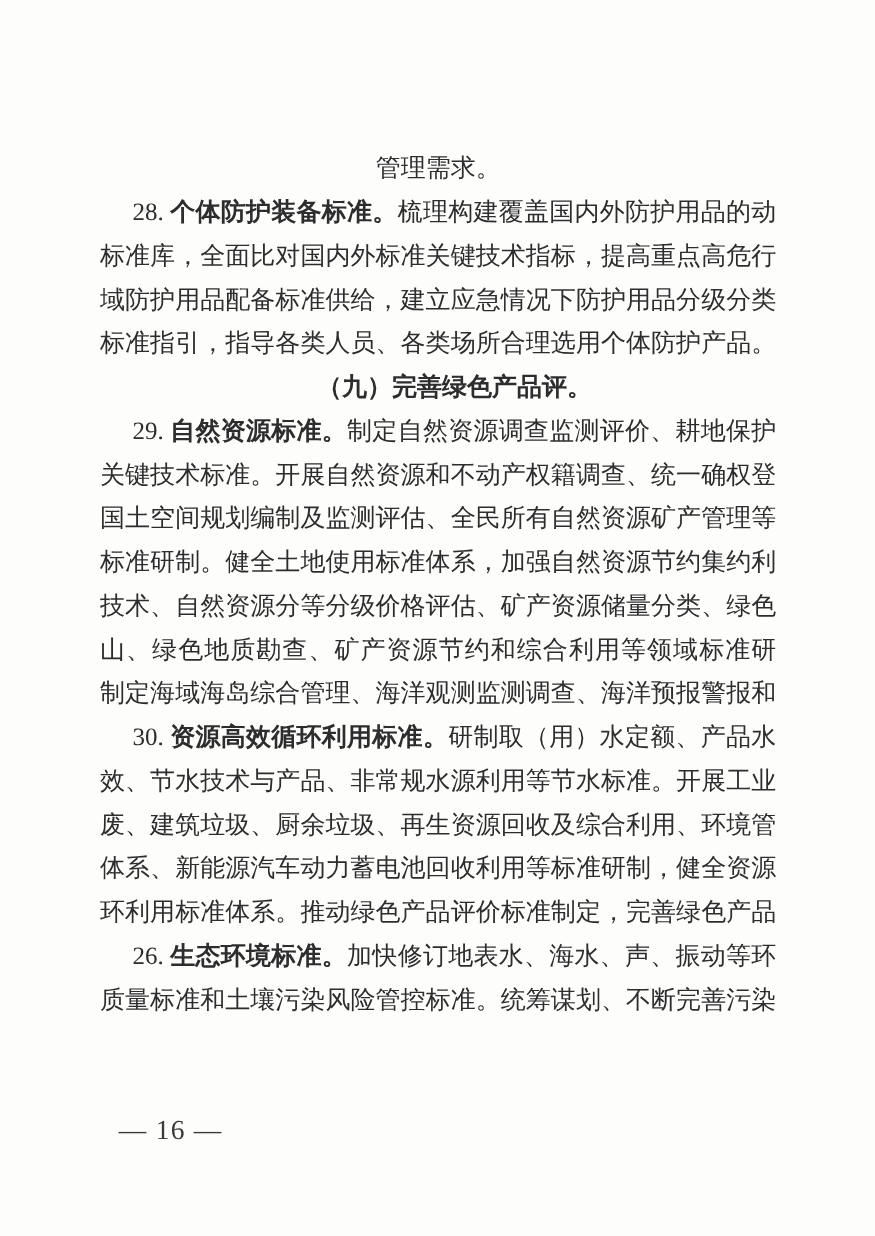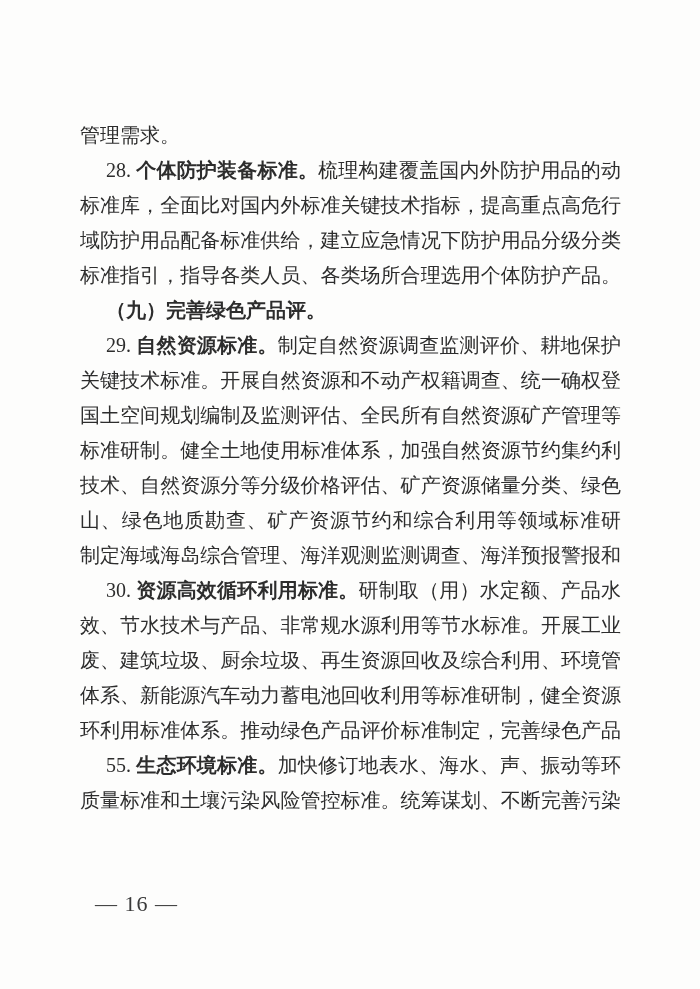--- a/index.html
+++ b/index.html
@@ -20,21 +20,21 @@
   .textblock {
     position: absolute;
     left: 80px;
     top: 118px;
     width: 541px;
   }
   .line {
     height: 35px;
     line-height: 35px;
     font-size: 20px;
-    text-align: left;
+    text-align: center;
     overflow: hidden;
   }
   .line.justify {
     text-align: justify;
     text-align-last: justify;
     text-justify: inter-character;
   }
   .line .b {
     font-weight: 700;
   }
@@ -77,17 +77,17 @@
       <div class="line justify"><span>国土空间规划编制及监测评估、全民所有自然资源矿产管理等方面</span></div>
       <div class="line justify"><span>标准研制。健全土地使用标准体系，加强自然资源节约集约利用</span></div>
       <div class="line justify"><span>技术、自然资源分等分级价格评估、矿产资源储量分类、绿色矿</span></div>
       <div class="line justify"><span>山、绿色地质勘查、矿产资源节约和综合利用等领域标准研制。</span></div>
       <div class="line justify"><span>制定海域海岛综合管理、海洋观测监测调查、海洋预报警报和海洋</span></div>
       <div class="line justify" style="padding-left: 26px;"><span>30. </span><span class="b">资源高效循环利用标准。</span><span>研制取（用）水定额、产品水</span></div>
       <div class="line justify"><span>效、节水技术与产品、非常规水源利用等节水标准。开展工业固</span></div>
       <div class="line justify"><span>废、建筑垃圾、厨余垃圾、再生资源回收及综合利用、环境管理</span></div>
       <div class="line justify"><span>体系、新能源汽车动力蓄电池回收利用等标准研制，健全资源循</span></div>
       <div class="line justify"><span>环利用标准体系。推动绿色产品评价标准制定，完善绿色产品评</span></div>
-      <div class="line justify" style="padding-left: 26px;"><span>55. </span><span class="b">生态环境标准。</span><span>加快修订地表水、海水、声、振动等环境</span></div>
+      <div class="line justify" style="padding-left: 26px;"><span>26. </span><span class="b">生态环境标准。</span><span>加快修订地表水、海水、声、振动等环境</span></div>
       <div class="line justify"><span>质量标准和土壤污染风险管控标准。统筹谋划、不断完善污染物排</span></div>
     </div>
   <div class="page-number">— 16 —</div>
 </div>
 
 </body></html>

